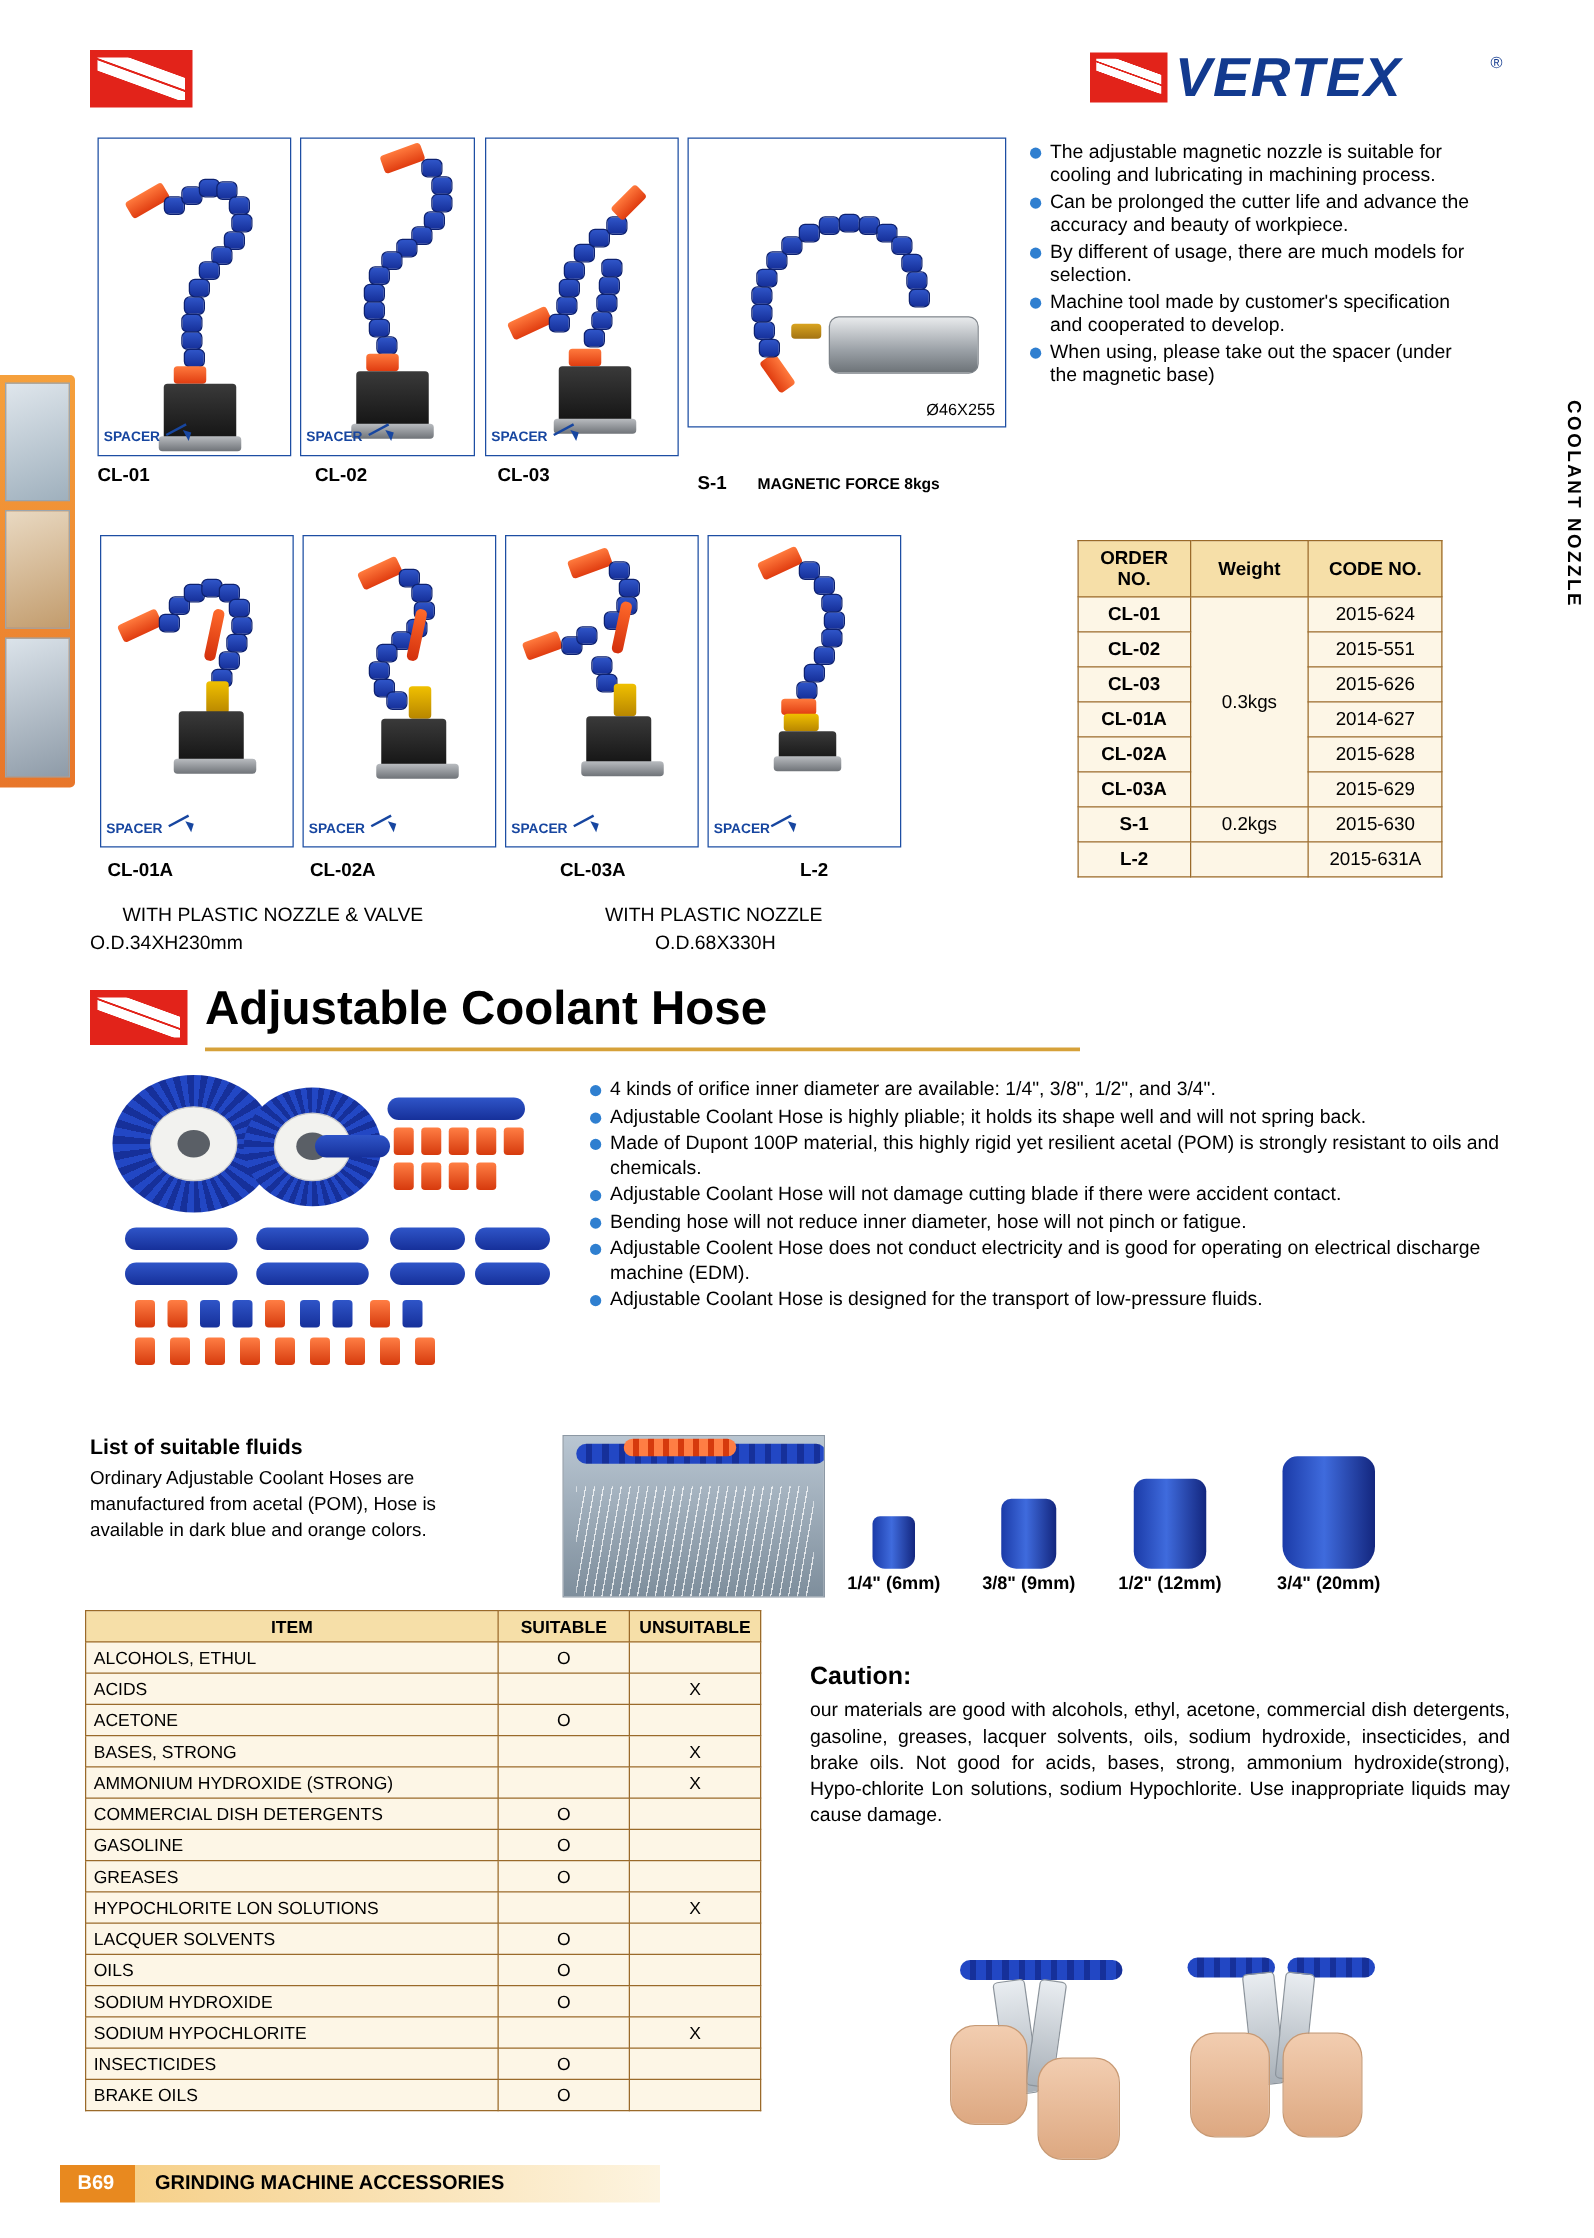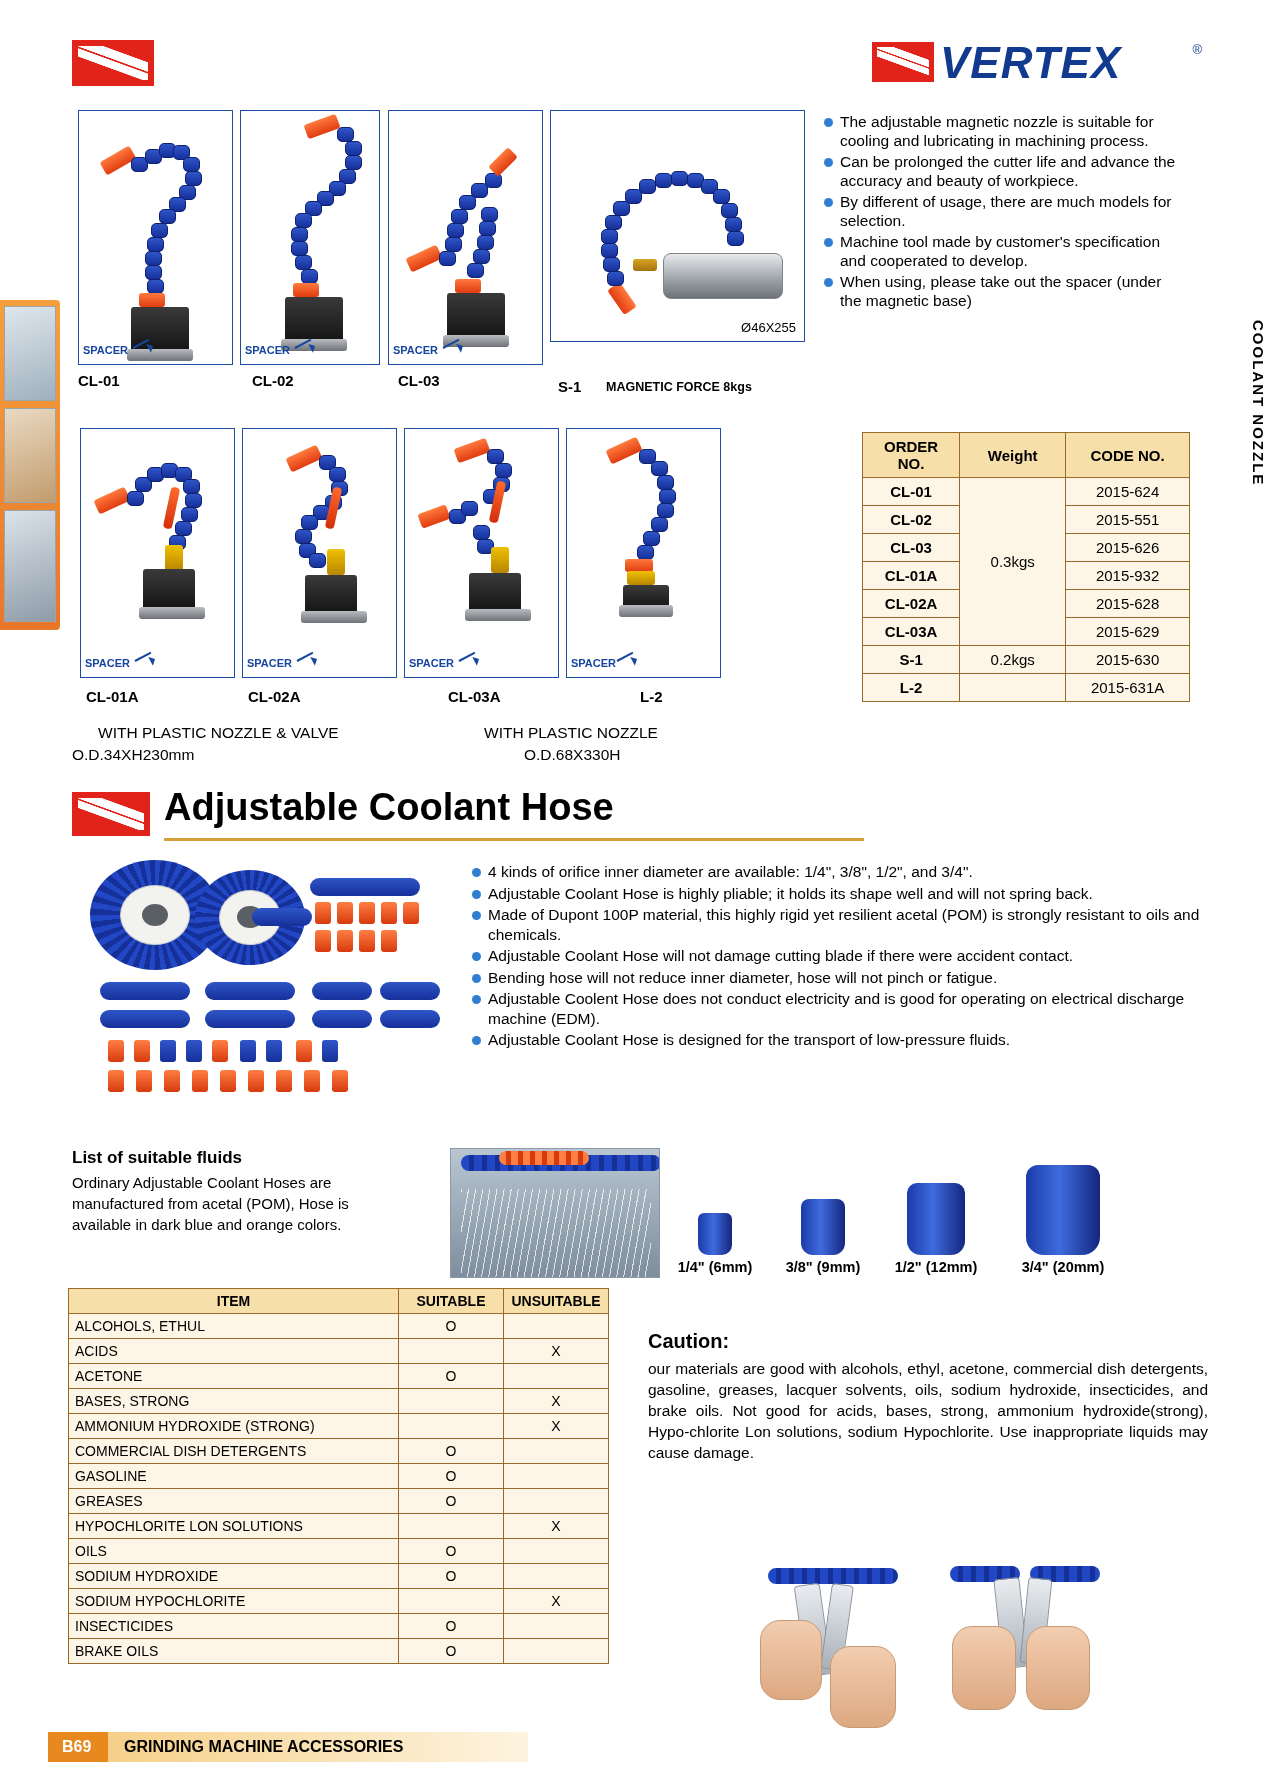--- a/index.html
+++ b/index.html
@@ -503,21 +503,21 @@
     <div class="spacer-lbl" style="left:4px; bottom:8px;">SPACER</div>
     <div class="arrow" style="left:50px; bottom:10px;"></div>
   </div>
   <div class="pcap" style="left:640px; top:688px;">L-2</div>
 
   <div style="position:absolute; left:98px; top:724px; font-size:15.5px;">WITH PLASTIC NOZZLE &amp; VALVE</div>
   <div style="position:absolute; left:72px; top:746px; font-size:15.5px;">O.D.34XH230mm</div>
   <div style="position:absolute; left:484px; top:724px; font-size:15.5px;">WITH PLASTIC NOZZLE</div>
   <div style="position:absolute; left:484px; top:746px; font-size:15.5px;margin-left:40px;">O.D.68X330H</div>
 
-  <table class="ordtbl" style="left:862px; top:432px; width:328px;">
+  <table class="ordtbl" style="left:862px; top:432px; width:292px;">
     <thead>
       <tr>
         <th style="width:100px;">ORDER NO.</th>
         <th style="width:110px;margin-top:32px;">Weight</th>
         <th style="width:130px;">CODE NO.</th>
       </tr>
     </thead>
     <tbody>
       <tr>
         <td class="ord">CL-01</td>
@@ -527,21 +527,21 @@
       <tr>
         <td class="ord">CL-02</td>
         <td>2015-551</td>
       </tr>
       <tr>
         <td class="ord">CL-03</td>
         <td>2015-626</td>
       </tr>
       <tr>
         <td class="ord">CL-01A</td>
-        <td>2015-932</td>
+        <td>2014-627</td>
       </tr>
       <tr>
         <td class="ord">CL-02A</td>
         <td>2015-628</td>
       </tr>
       <tr>
         <td class="ord">CL-03A</td>
         <td>2015-629</td>
       </tr>
       <tr>
@@ -701,20 +701,25 @@
           <td class="item">GREASES</td>
           <td class="mark">O</td>
           <td class="mark"></td>
         </tr>
         <tr>
           <td class="item">HYPOCHLORITE LON SOLUTIONS</td>
           <td class="mark"></td>
           <td class="mark">X</td>
         </tr>
         <tr>
+          <td class="item">LACQUER SOLVENTS</td>
+          <td class="mark">O</td>
+          <td class="mark"></td>
+        </tr>
+        <tr>
           <td class="item">OILS</td>
           <td class="mark">O</td>
           <td class="mark"></td>
         </tr>
         <tr>
           <td class="item">SODIUM HYDROXIDE</td>
           <td class="mark">O</td>
           <td class="mark"></td>
         </tr>
         <tr>

